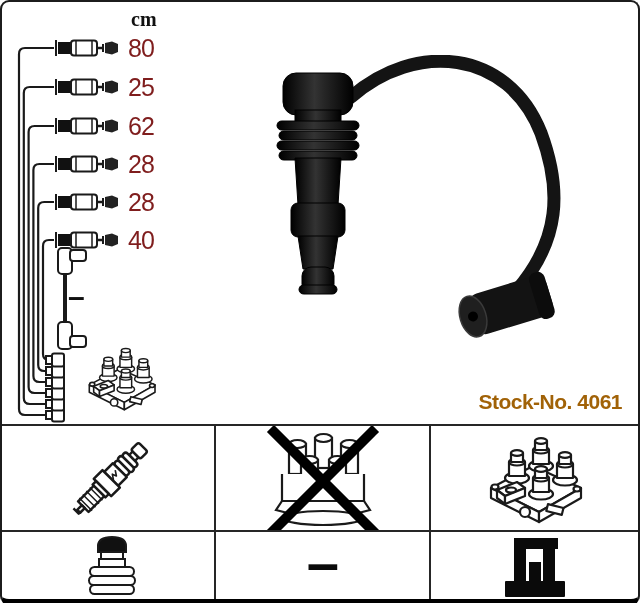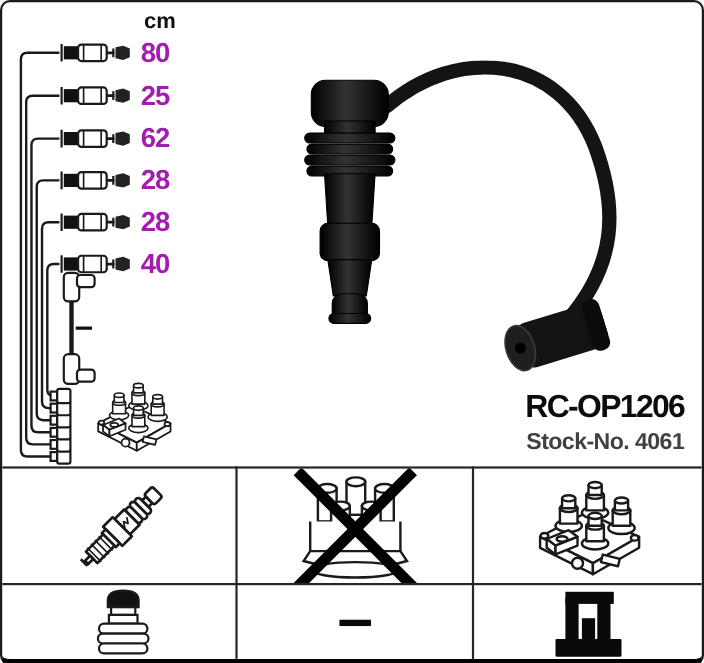--- a/index.html
+++ b/index.html
@@ -4,36 +4,36 @@
 <style>
   html,body{margin:0;padding:0;background:#fff;}
   body{font-family:"Liberation Sans", sans-serif;}
   .frame{
     position:relative;width:636px;height:597px;margin:0;
     background:#fff;border:2px solid #1c1c1c;border-bottom:6px solid #000;
     border-radius:9px;overflow:hidden;
   }
   .abs{position:absolute;}
   .len-label{
-    position:absolute;left:126px;width:44px;font-size:25px;font-weight:bold;
-    color:#a21caf;letter-spacing:-1px;line-height:26px;
+    position:absolute;left:126px;width:44px;font-size:25px;font-weight:normal;
+    color:#7f1d1d;letter-spacing:-1px;line-height:26px;
   }
   .unit-header{
-    position:absolute;left:129px;top:6px;font-size:20px;font-weight:bold;color:#111;
+    position:absolute;left:129px;top:6px;font-size:20px;font-weight:bold;color:#111;font-family:Liberation Serif, serif;
   }
   .main-dash{
     position:absolute;left:66px;top:278px;font-size:30px;font-weight:900;color:#111;
   }
   .part-code{
     position:absolute;right:16px;top:352px;font-size:29px;font-weight:bold;
     color:#0c0c0c;letter-spacing:-1.5px;text-align:right;
   }
   .stock-no{
     position:absolute;right:16px;top:388px;font-size:21px;font-weight:bold;
-    color:#404040;letter-spacing:-0.5px;text-align:center;
+    color:#a16207;letter-spacing:-0.5px;text-align:center;
   }
   .gridline{position:absolute;background:#262626;}
   .cell-dash{
     position:absolute;left:214px;top:528px;width:214px;height:66px;
     display:flex;align-items:center;justify-content:center;
     font-size:58px;font-weight:900;color:#0a0a0a;line-height:0;
   }
   svg{display:block;}
 </style>
 </head>
@@ -159,21 +159,20 @@
     </g>
 
     <g transform="translate(252,248) rotate(-17)">
       <rect x="-48" y="-21" width="82" height="42" rx="12" fill="#131313"></rect>
       <rect x="18" y="-24" width="16" height="48" rx="7" fill="#0c0c0c"></rect>
       <ellipse cx="-46" cy="0" rx="13" ry="21" fill="#1f1f1f" stroke="#3a3a3a" stroke-width="1.5"></ellipse>
       <circle cx="-46" cy="0" r="5" fill="#000"></circle>
     </g>
   </svg>
 
-  <div class="part-code">RC-OP1206</div>
   <div class="stock-no">Stock-No. 4061</div>
 
   <div class="gridline" style="left:0;top:422px;width:636px;height:2px"></div>
   <div class="gridline" style="left:0;top:528px;width:636px;height:2px"></div>
   <div class="gridline" style="left:212px;top:422px;width:2px;height:175px"></div>
   <div class="gridline" style="left:427px;top:422px;width:2px;height:175px"></div>
 
   <svg class="abs" style="left:0;top:424px" width="212" height="104" viewBox="0 0 212 104">
     <g transform="translate(108,54) rotate(45) scale(0.82)" stroke="#1a1a1a" stroke-width="3" fill="#fff" stroke-linejoin="round">
       <rect x="-8" y="-57" width="16" height="13" rx="3"></rect>

